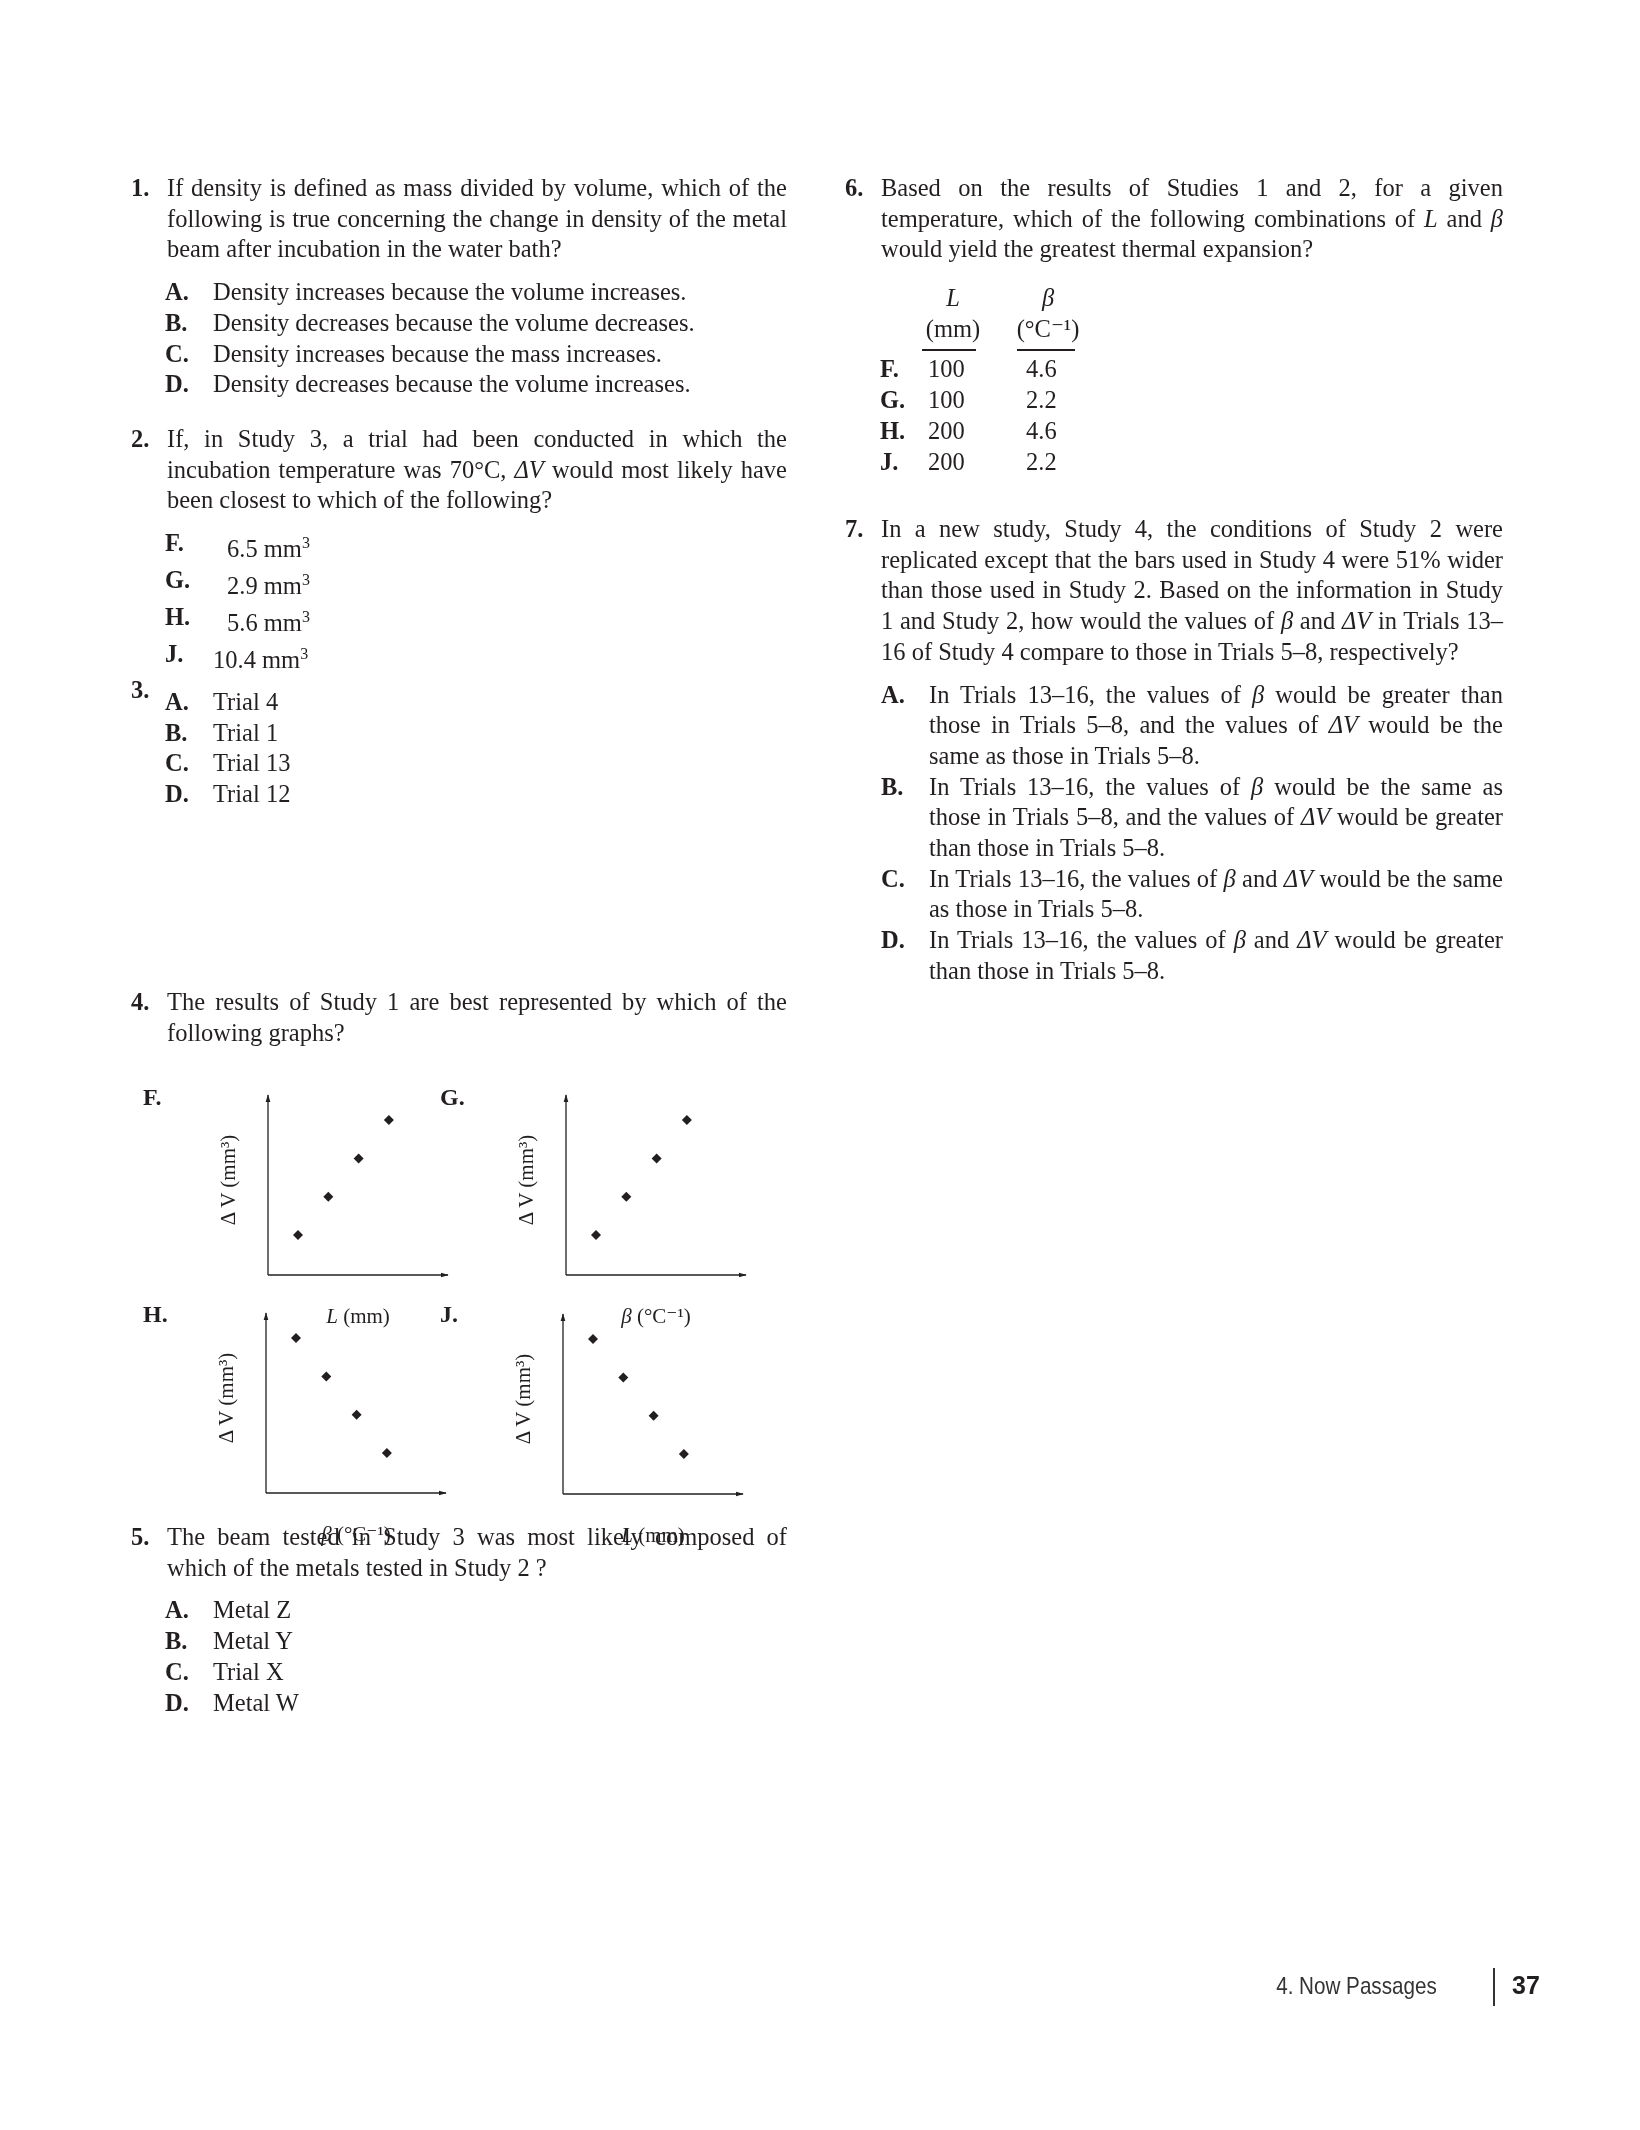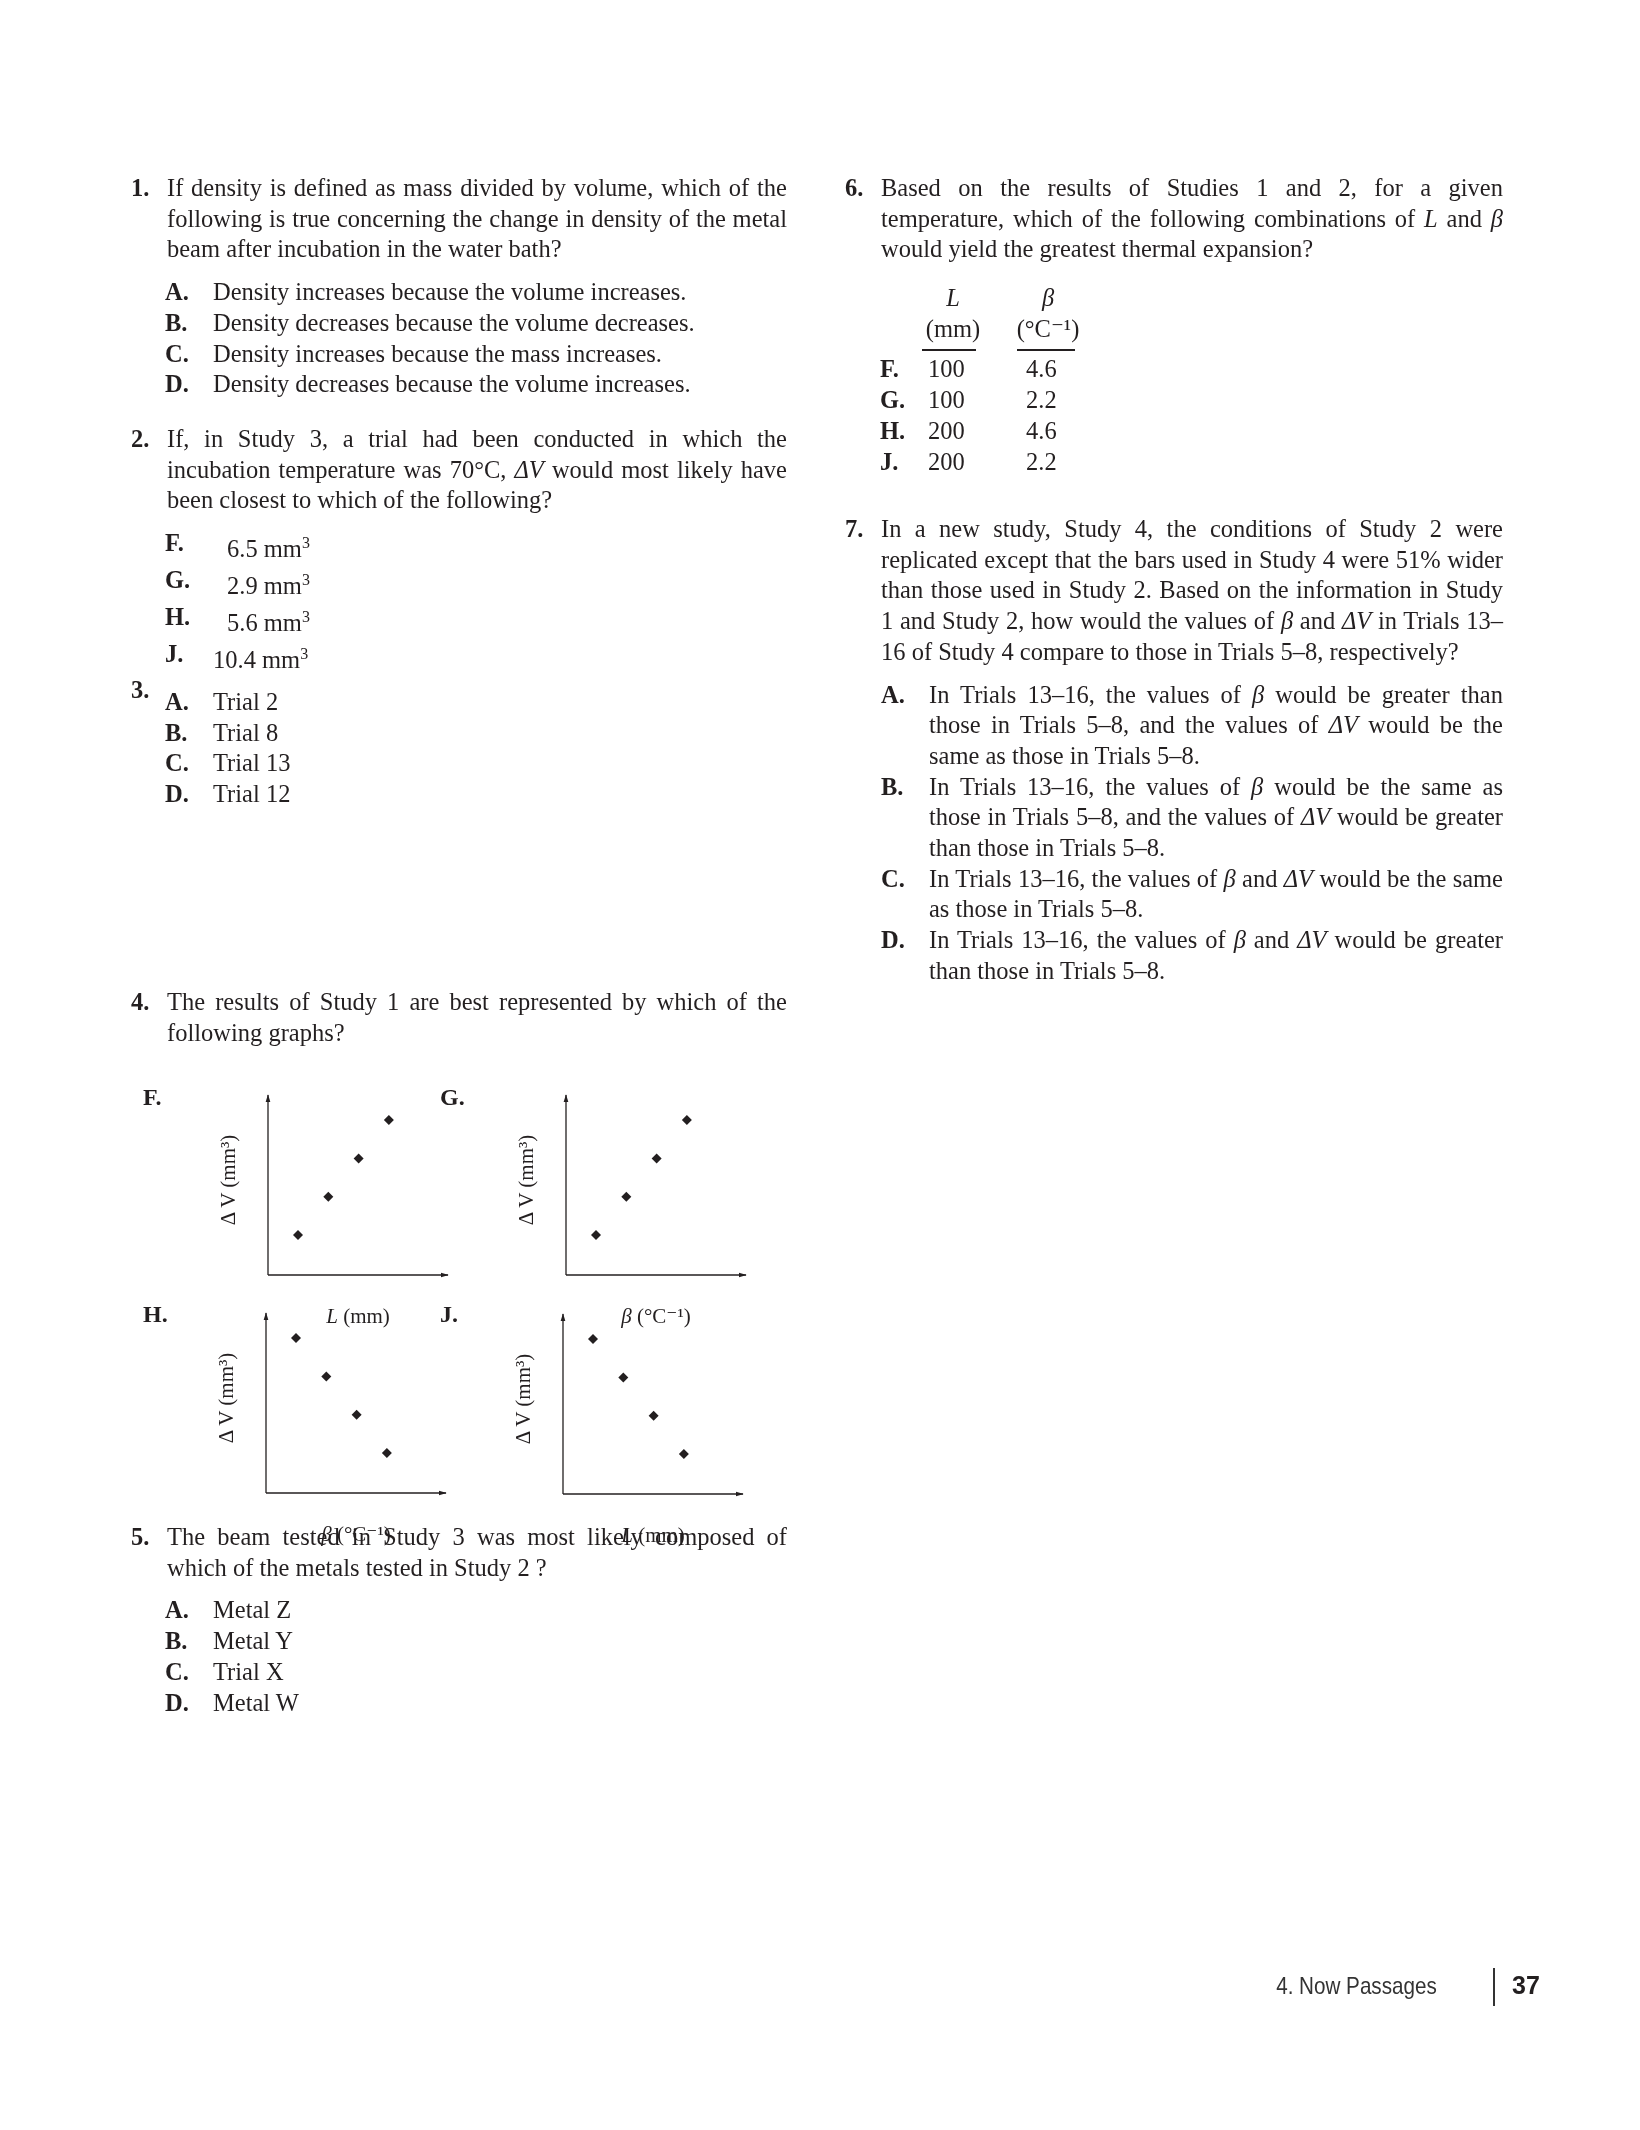--- a/index.html
+++ b/index.html
@@ -49,22 +49,22 @@
     <div class="opt"><span class="letter">F.</span><span style="padding-left:14px">6.5 mm</span><sup style="font-size:16px">3</sup></div>
     <div class="opt"><span class="letter">G.</span><span style="padding-left:14px">2.9 mm</span><sup style="font-size:16px">3</sup></div>
     <div class="opt"><span class="letter">H.</span><span style="padding-left:14px">5.6 mm</span><sup style="font-size:16px">3</sup></div>
     <div class="opt"><span class="letter">J.</span><span>10.4 mm</span><sup style="font-size:16px">3</sup></div>
   </div>
 </div>
 
 <div class="q left" style="top:675px;">
   <span class="num">3.</span>
   <div class="opts">
-    <div class="opt"><span class="letter">A.</span><span>Trial 2</span></div>
-    <div class="opt"><span class="letter">B.</span><span>Trial 8</span></div>
+    <div class="opt"><span class="letter">A.</span><span>Trial 4</span></div>
+    <div class="opt"><span class="letter">B.</span><span>Trial 1</span></div>
     <div class="opt"><span class="letter">C.</span><span>Trial 13</span></div>
     <div class="opt"><span class="letter">D.</span><span>Trial 12</span></div>
   </div>
 </div>
 
 <div class="q left" style="top:987px;">
   <span class="num">4.</span>
   <div class="stem">The results of Study 1 are best represented by which of the following graphs?</div>
 </div>
 

